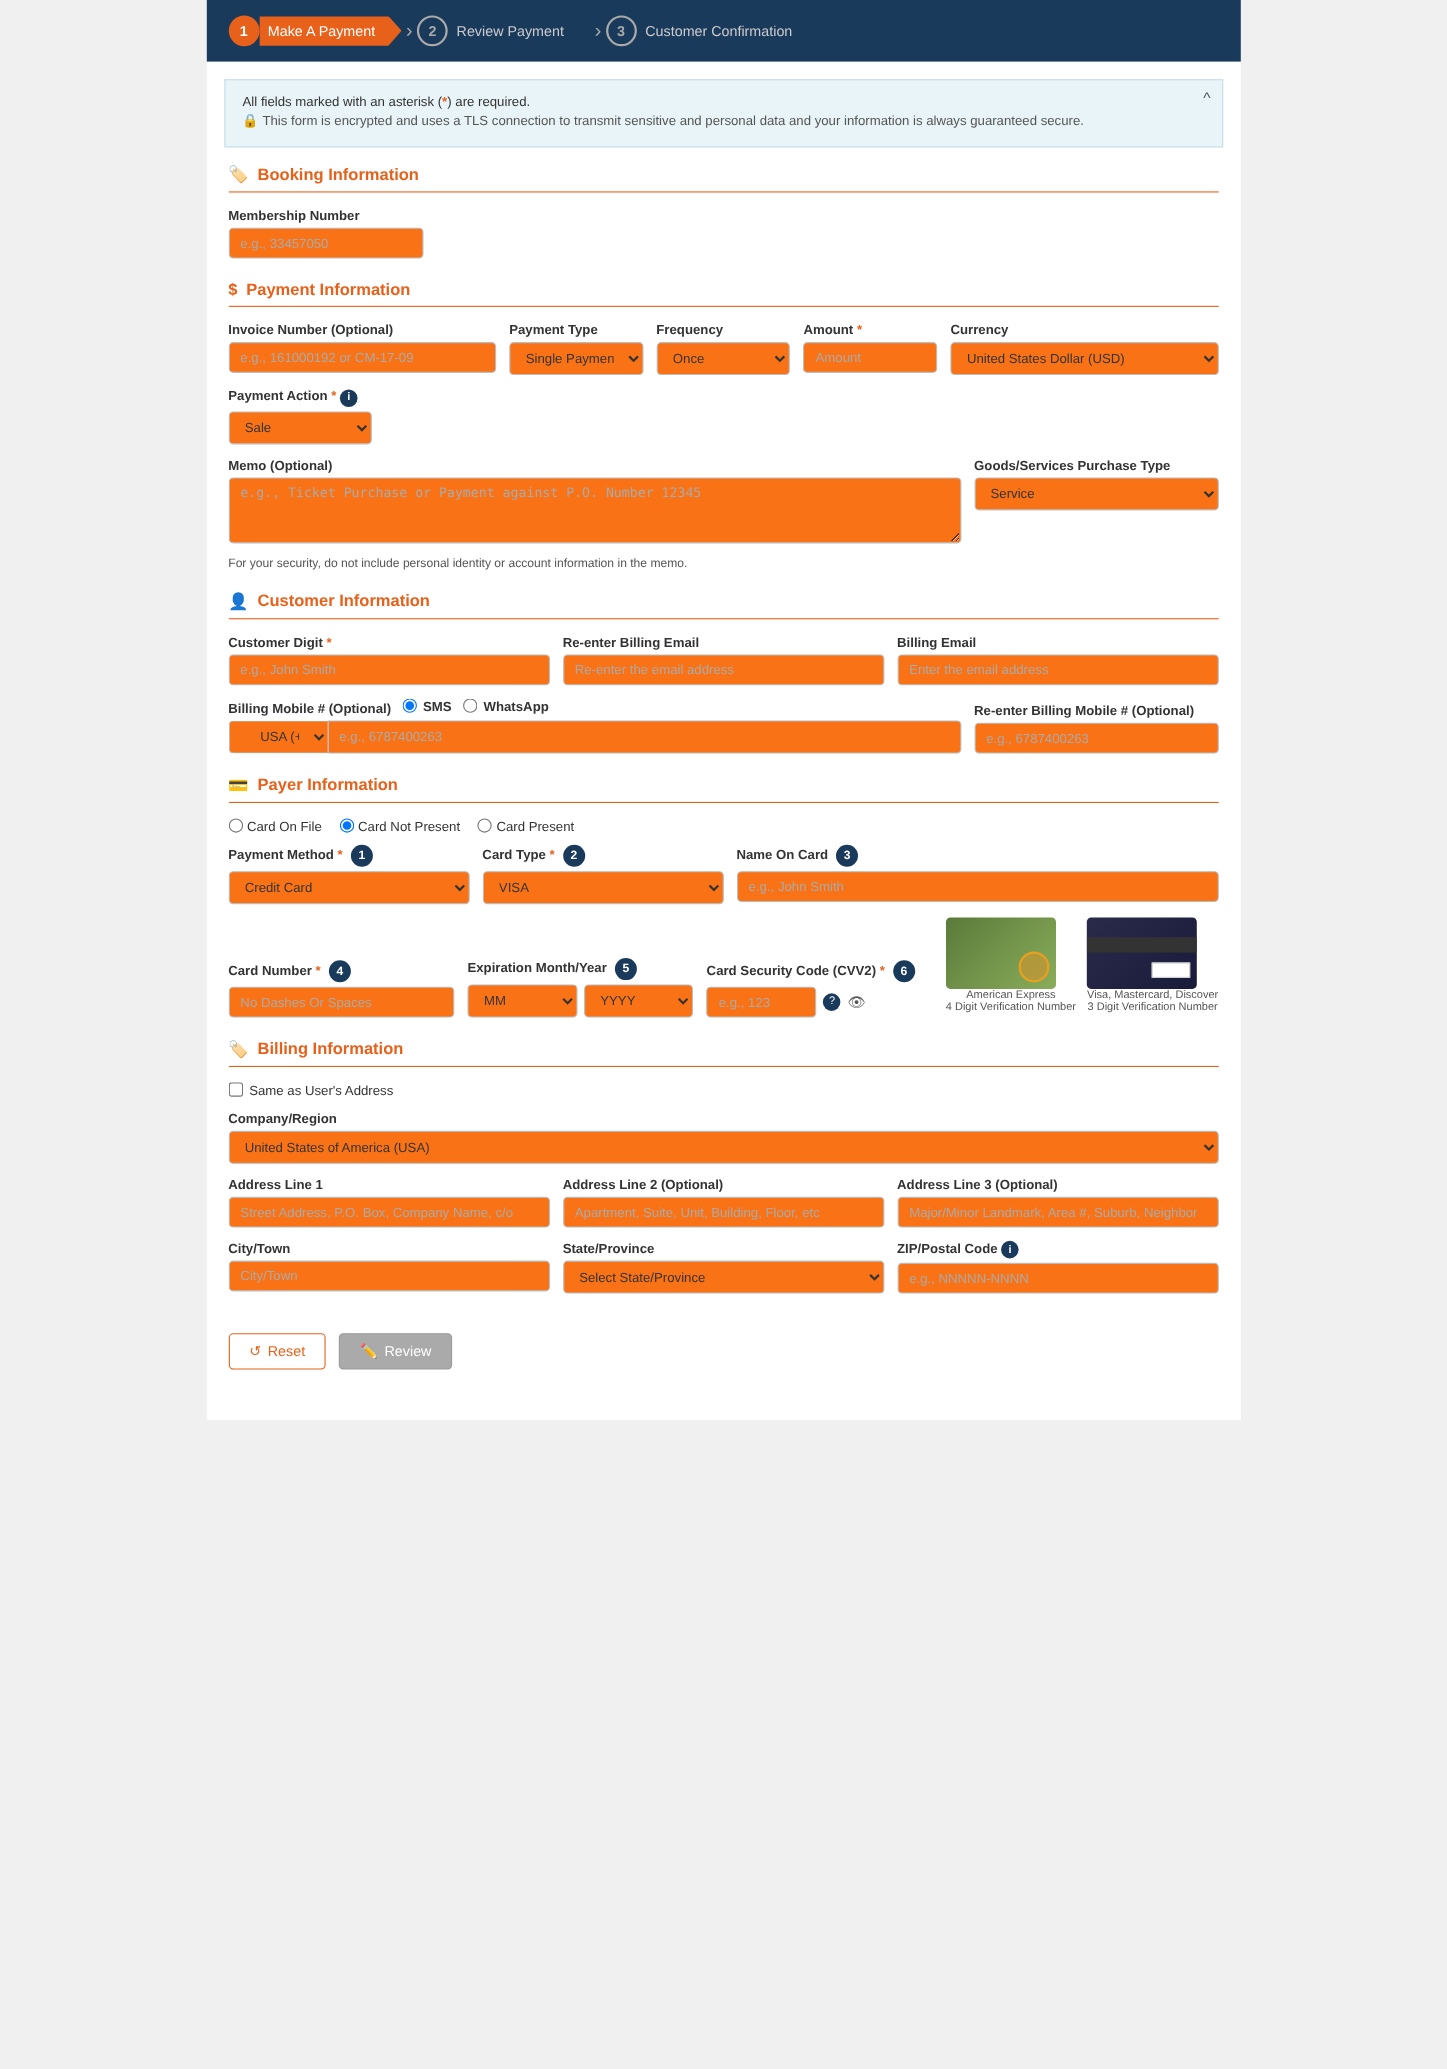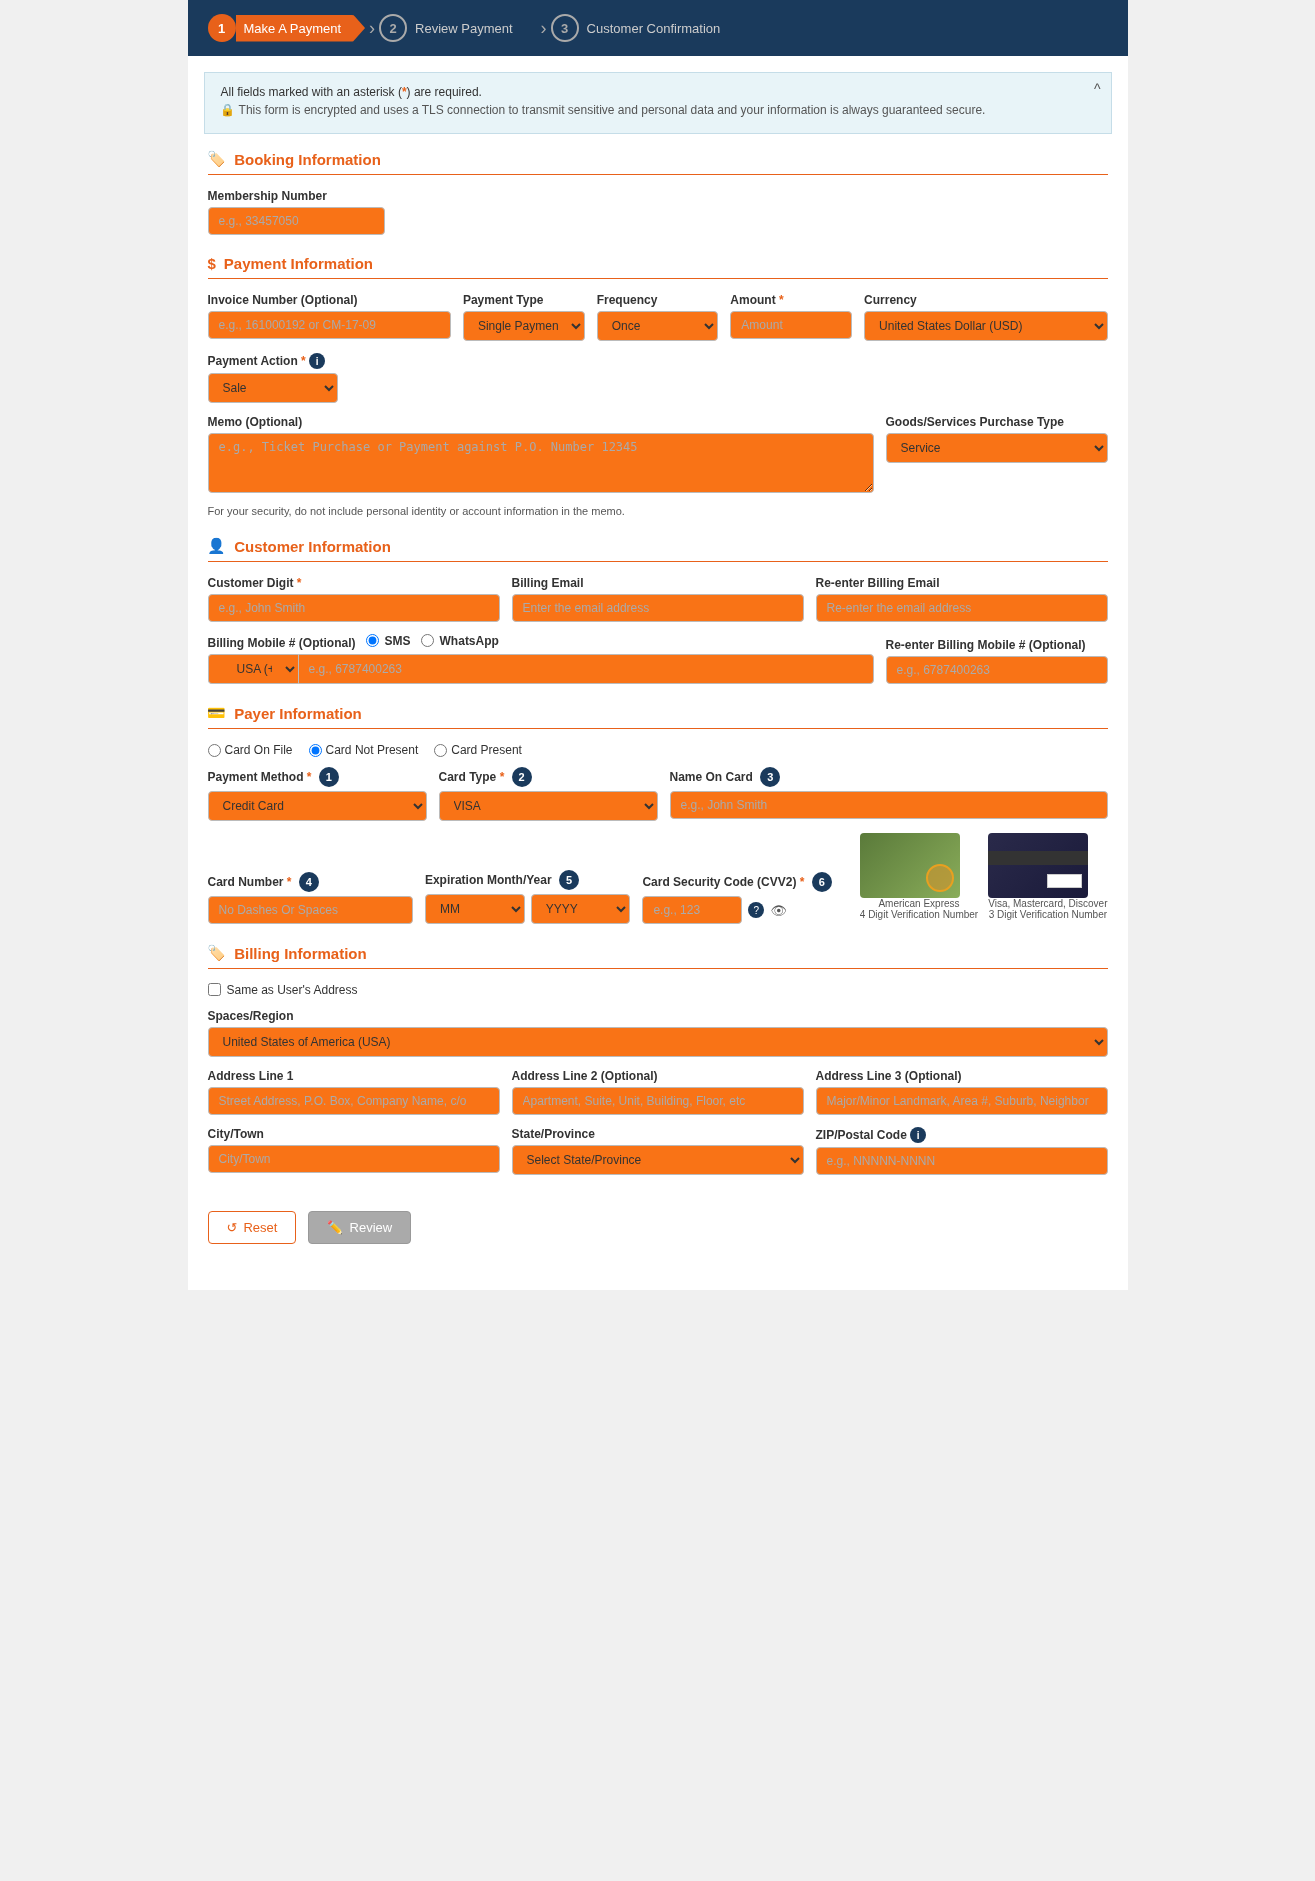--- a/index.html
+++ b/index.html
@@ -200,26 +200,26 @@
         <span class="section-icon">👤</span>
         <span>Customer Information</span>
       </div>
 
       <div class="form-row">
         <div class="form-group fg-md">
           <label><span>Customer Digit</span> <span class="required-star">*</span></label>
           <input type="text" placeholder="e.g., John Smith" style="">
         </div>
         <div class="form-group fg-md">
+          <label>Re-enter Billing Email</label>
+          <input type="email" placeholder="Re-enter the email address" style="">
+        </div>
+        <div class="form-group fg-md">
           <label>Billing Email</label>
           <input type="email" placeholder="Enter the email address" style="">
-        </div>
-        <div class="form-group fg-md">
-          <label>Re-enter Billing Email</label>
-          <input type="email" placeholder="Re-enter the email address" style="">
         </div>
       </div>
 
       <div class="form-row" style="align-items:flex-end;">
         <div class="form-group fg-xl">
           <label>
             <span>Billing Mobile # (Optional)</span>
             &nbsp;
             <label class="checkbox-label" style="display:inline-flex;">
                 <input type="radio" name="mobile_type" checked="" style=""> 
@@ -372,21 +372,21 @@
 
       <div style="margin-bottom:12px;">
         <label class="checkbox-label">
           <input type="checkbox" style="">
           <span>Same as User's Address</span>
         </label>
       </div>
 
       <div class="form-row">
         <div class="form-group fg-md">
-          <label>Spaces/Region</label>
+          <label>Company/Region</label>
           <select>
             <option>United States of America (USA)</option>
             <option>Canada</option>
             <option>United Kingdom</option>
           </select>
         </div>
       </div>
 
       <div class="form-row">
         <div class="form-group fg-md">

